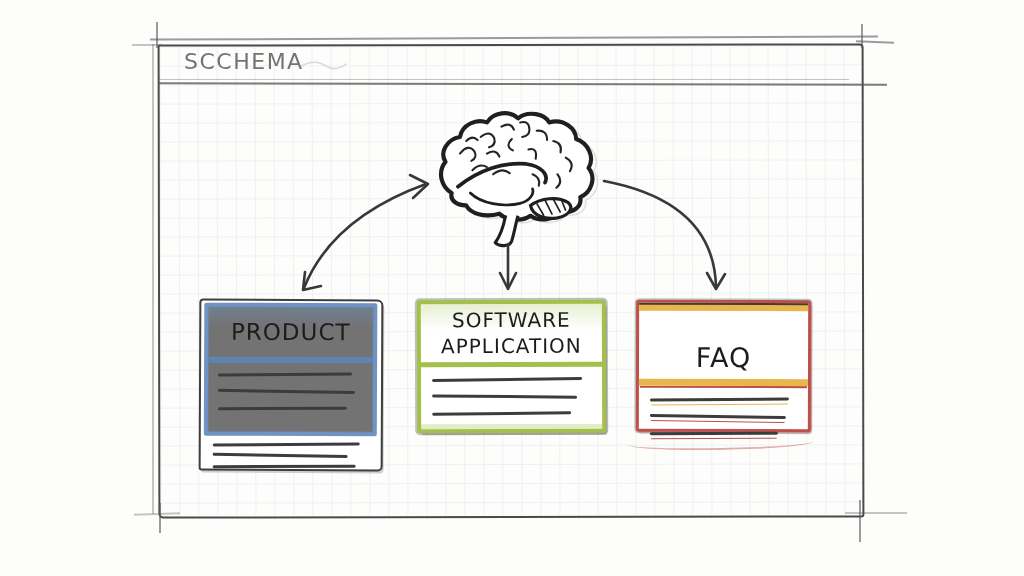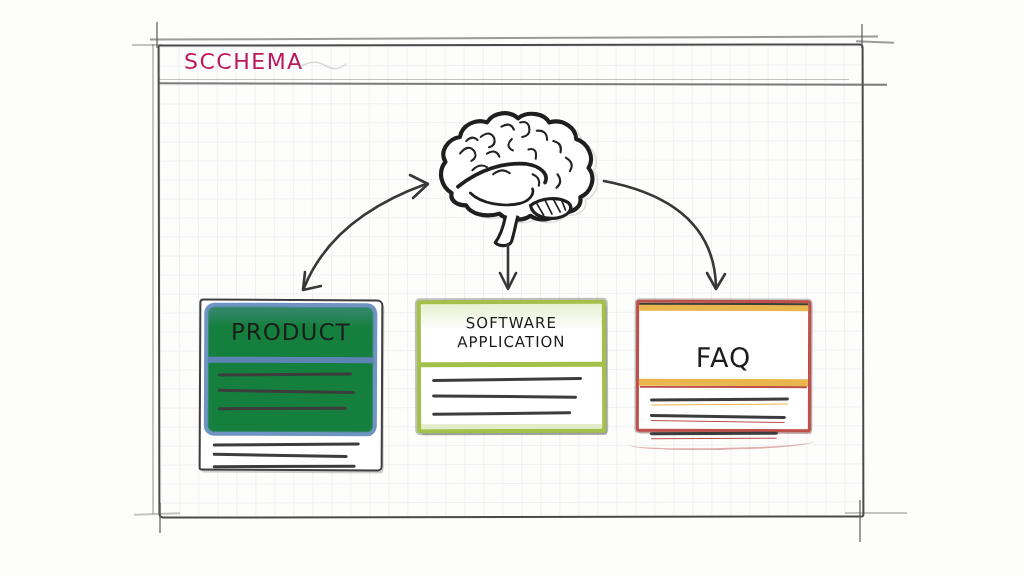--- a/index.html
+++ b/index.html
@@ -19,21 +19,21 @@
       linear-gradient(to right, #eef0f3 1px, transparent 1px),
       linear-gradient(to bottom, #eef0f3 1px, transparent 1px);
     background-size:19px 19px;
   }
   .sketchline{position:absolute;background:#5a5a5a;}
   .faint{opacity:.35;}
   .mid{opacity:.6;}
   
   .page-title{
     position:absolute;left:184px;top:49px;
-    font-size:22px;letter-spacing:1.5px;color:#be185d;font-weight:500;
+    font-size:22px;letter-spacing:1.5px;color:#737373;font-weight:500;
   }
   .title-squiggle{position:absolute;left:298px;top:58px;opacity:.35;}
   
   .sbox{position:absolute;box-sizing:border-box;background:#fff;}
   .box-title{
     display:flex;align-items:center;justify-content:center;text-align:center;
     color:#1c1c1c;font-weight:500;letter-spacing:1px;
   }
   .stroke{
     height:3px;border-radius:3px;margin-bottom:14px;
@@ -41,41 +41,41 @@
   }
   
   .box-product{
     left:199px;top:299px;width:184px;height:172px;
     border:2.5px solid #3e3e3e;border-radius:4px 6px 5px 3px;
     transform:rotate(.25deg);
     box-shadow:2px 3px 0 -1px rgba(70,70,70,.25);
   }
   .panel-blue{
     position:absolute;left:3px;right:4px;top:2px;height:133px;
-    box-sizing:border-box;border:4px solid #6f93c2;border-radius:10px;
-    background:#15803d;box-shadow:inset 0 0 0 1px rgba(111,147,194,.35);
+    box-sizing:border-box;border:4px solid #6f93c2;border-radius:2px;
+    background:#737373;box-shadow:inset 0 0 0 1px rgba(111,147,194,.35);
   }
   .panel-blue .box-title{
     height:50px;font-size:23px;
     border-bottom:6px solid #5d84b4;
     background:linear-gradient(180deg, rgba(111,147,194,.30) 0 10%, rgba(255,255,255,0) 40%);
   }
   .panel-blue .strokes{padding:10px 12px 0 10px;}
   .bottom-strokes{position:absolute;left:12px;right:16px;top:142px;}
   .bottom-strokes .stroke{margin-bottom:8px;}
   
   .box-software{
     left:417px;top:300px;width:189px;height:133px;
     border:4px solid #a3c04a;border-radius:3px;
     transform:rotate(-.2deg);
     box-shadow:0 0 0 2px rgba(62,62,62,.32), 3px 4px 0 -2px rgba(62,62,62,.25),
                inset 0 -5px 0 rgba(163,192,74,.3);
   }
   .box-software .box-title{
-    height:58px;font-size:15px;line-height:1.3;padding:0 18px;
+    height:58px;font-size:20px;line-height:1.3;padding:0 18px;
     border-bottom:5px solid #a3c04a;
     background:linear-gradient(180deg, rgba(163,192,74,.25), rgba(255,255,255,0) 45%);
   }
   .box-software .strokes{padding:11px 12px 0 11px;}
   
   .box-faq{
     left:636px;top:300px;width:175px;height:132px;
     border:3px solid #bf4f4a;border-radius:3px;
     transform:rotate(.15deg);
     box-shadow:0 0 0 1.5px rgba(62,62,62,.3), 2px 3px 0 -1px rgba(191,79,74,.25);

